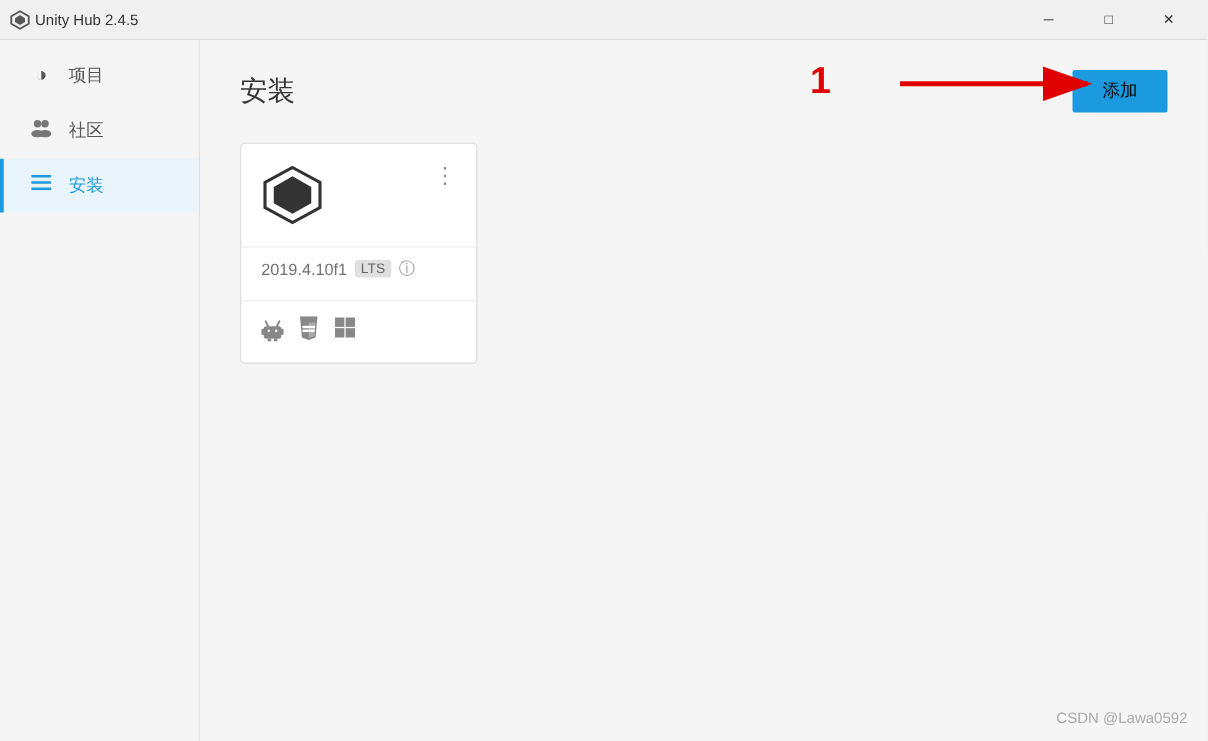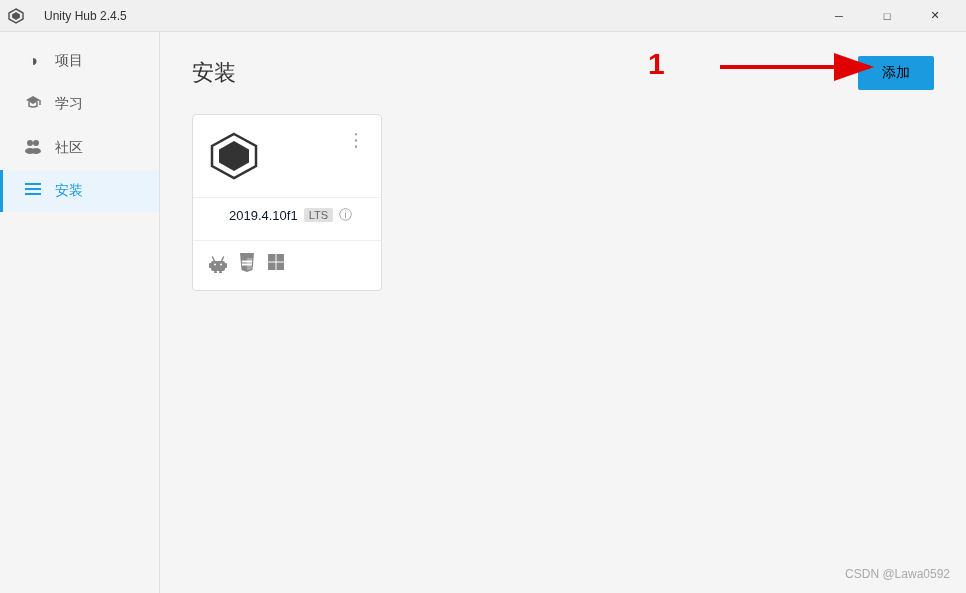--- a/index.html
+++ b/index.html
@@ -18,21 +18,21 @@
       background: #f0f0f0;
       display: flex;
       align-items: center;
       justify-content: space-between;
       padding: 0 8px;
       border-bottom: 1px solid #ddd;
     }
     .title-bar-left {
       display: flex;
       align-items: center;
-      gap: 20px;
+      gap: 4px;
       font-size: 12px;
       color: #333;
     }
     .title-bar-icon {
       width: 16px;
       height: 16px;
     }
     .title-bar-controls {
       display: flex;
       gap: 2px;
@@ -221,22 +221,21 @@
       line-height: 1;
     }
     .card-version-row {
       display: flex;
       align-items: center;
       gap: 6px;
       padding: 8px 16px 16px;
     }
     .version-text {
       font-size: 13px;
-      color: #0f172a;
-      margin-left: 20px;
+      color: #737373;
     }
     .lts-badge {
       background: #e0e0e0;
       color: #666;
       font-size: 11px;
       padding: 1px 5px;
       border-radius: 2px;
     }
     .info-icon {
       color: #999;
@@ -284,30 +283,20 @@
 
 <div class="app-container">
 
 
   <div class="main">
 
     <div class="sidebar">
       <div class="sidebar-item">
         <span class="sidebar-icon">◑</span>
         <span>项目</span>
-      </div>
-      <div class="sidebar-item">
-        <span class="sidebar-icon">
-          <svg width="16" height="16" viewBox="0 0 16 16">
-            <polygon points="8,2 15,6 8,10 1,6" fill="#777"></polygon>
-            <path d="M4,8 L4,12 Q8,14 12,12 L12,8" fill="none" stroke="#777" stroke-width="1.5"></path>
-            <line x1="15" y1="6" x2="15" y2="11" stroke="#777" stroke-width="1.5"></line>
-          </svg>
-        </span>
-        <span>学习</span>
       </div>
       <div class="sidebar-item">
         <span class="sidebar-icon">
           <svg width="18" height="16" viewBox="0 0 18 16">
             <circle cx="6" cy="5" r="3" fill="#777"></circle>
             <circle cx="12" cy="5" r="3" fill="#777"></circle>
             <ellipse cx="6" cy="13" rx="5" ry="3" fill="#777"></ellipse>
             <ellipse cx="12" cy="13" rx="5" ry="3" fill="#777"></ellipse>
           </svg>
         </span>

